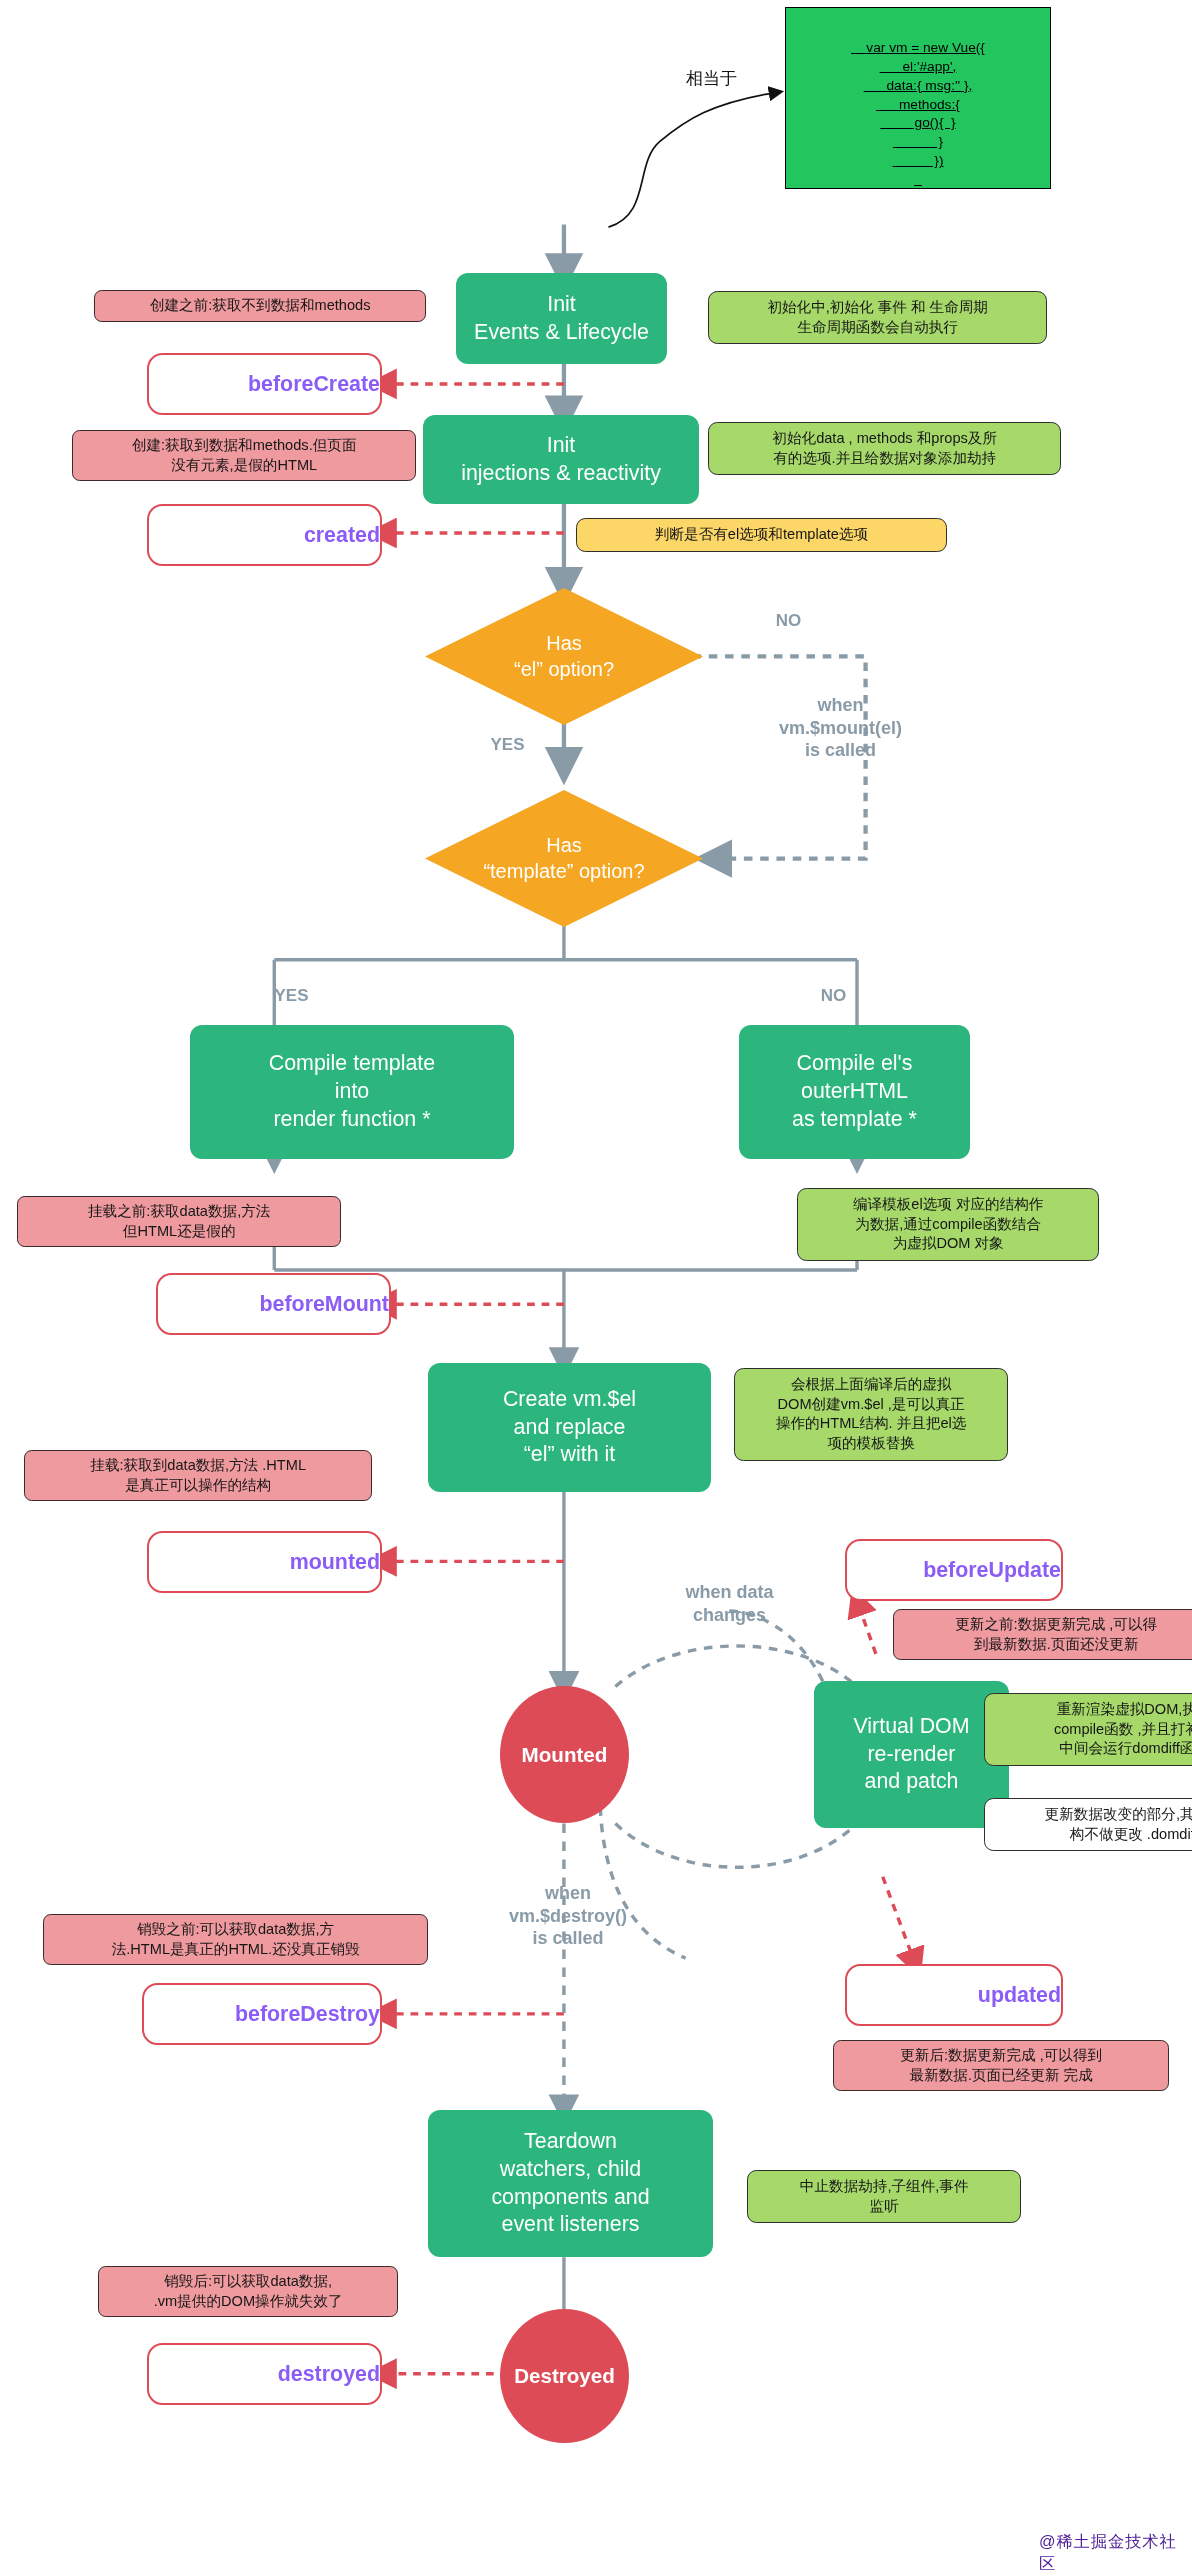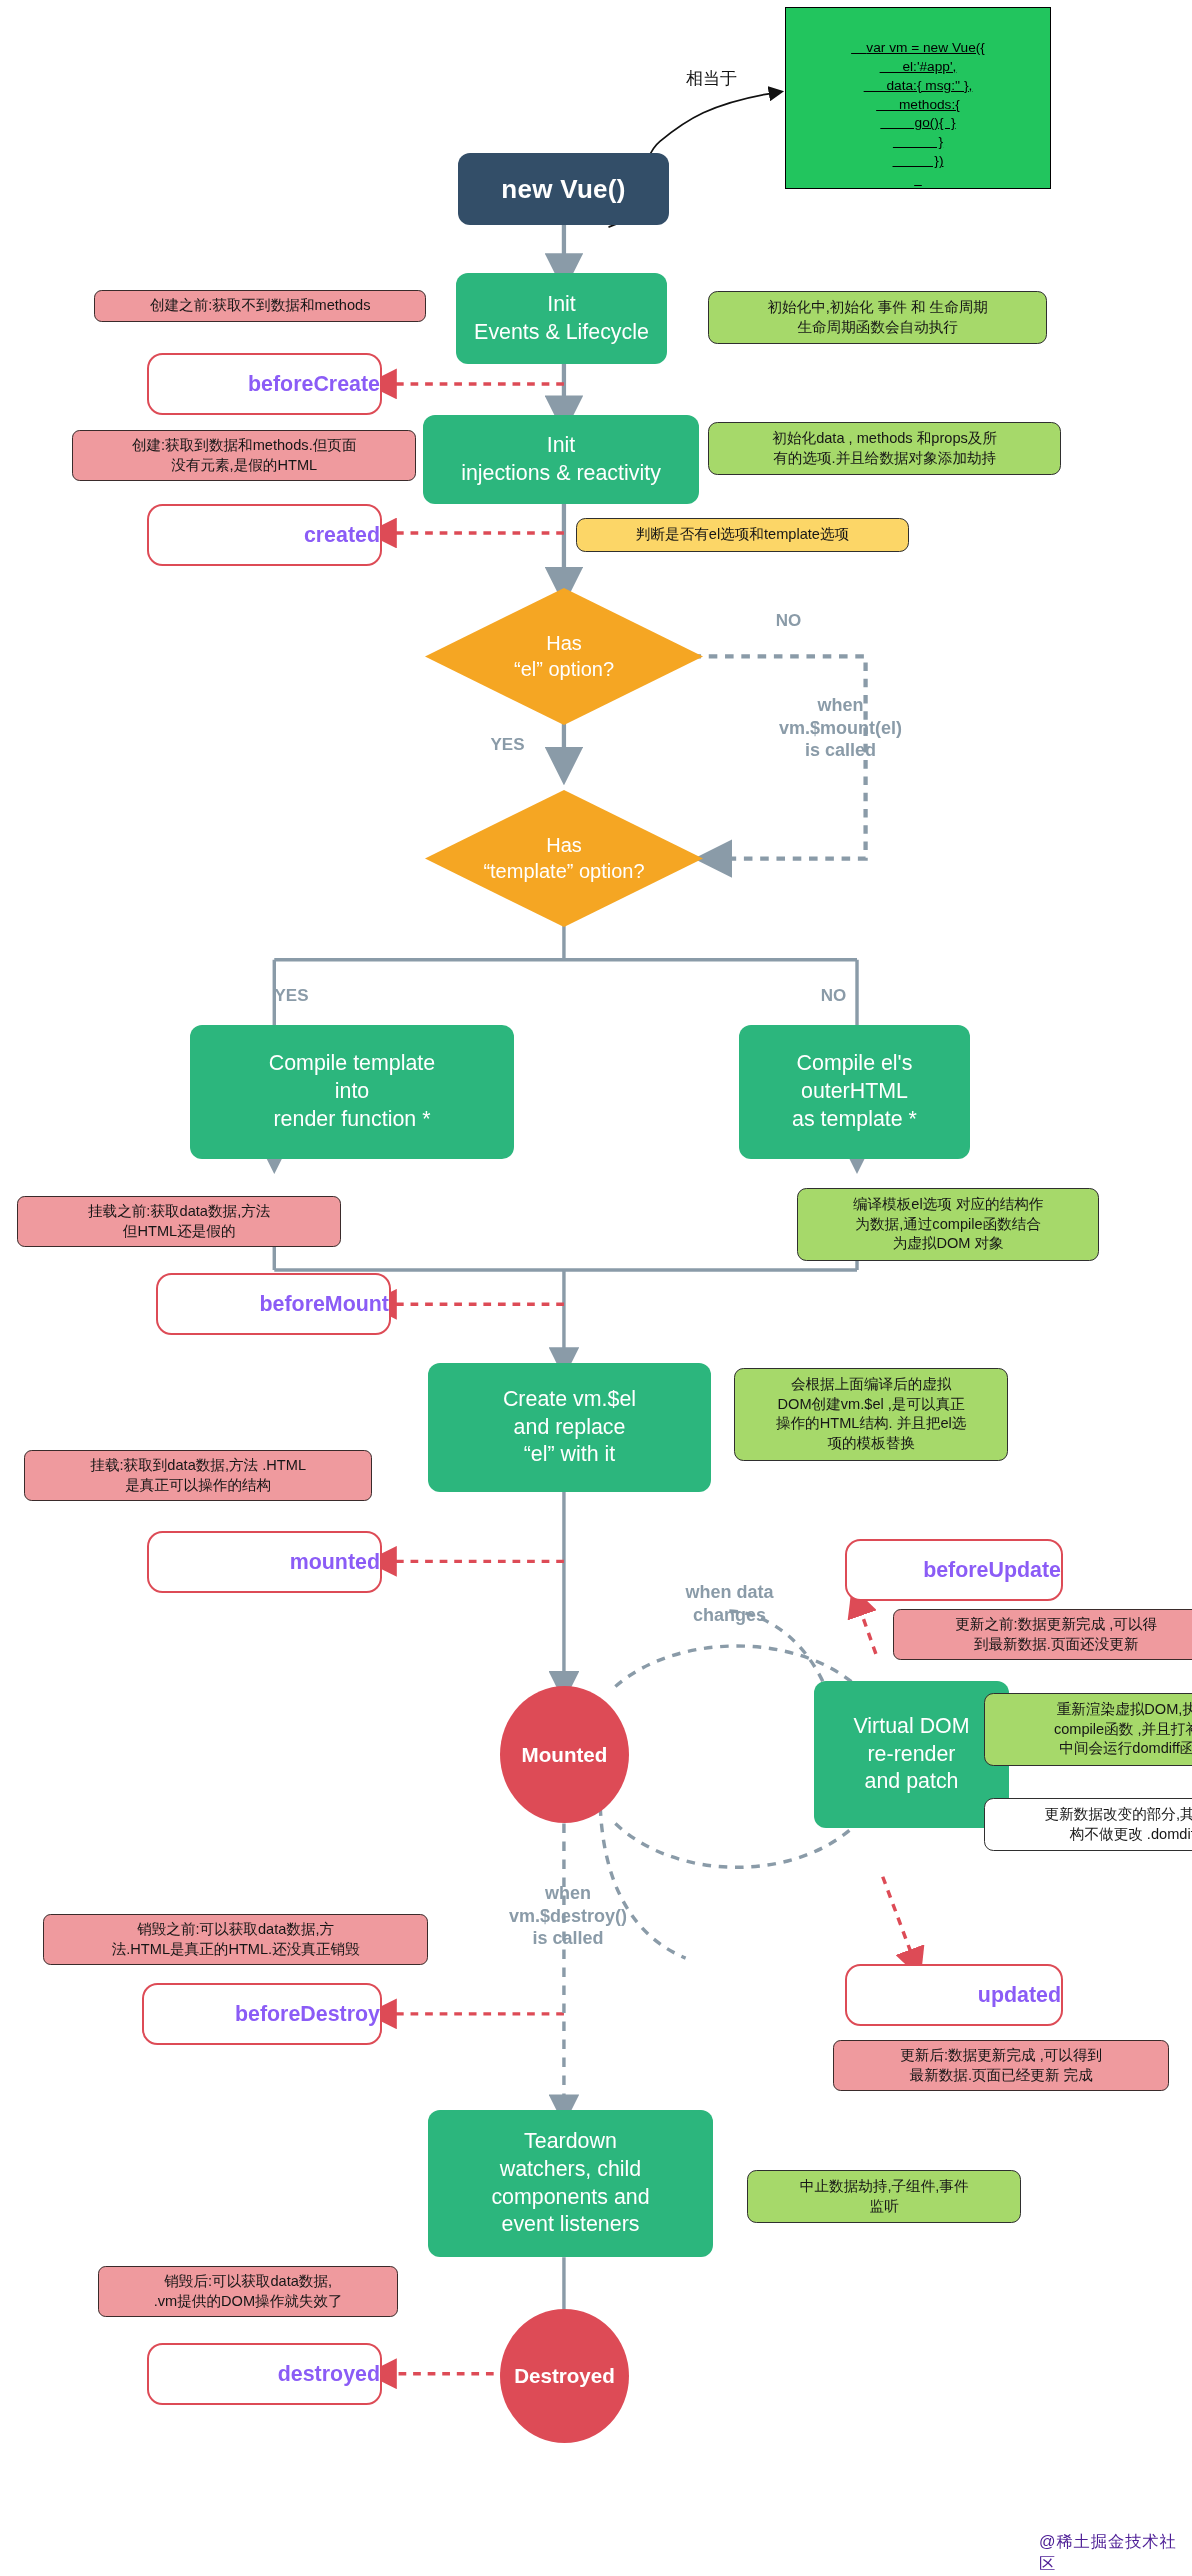--- a/index.html
+++ b/index.html
@@ -51,21 +51,21 @@
   
   .note-red{background:#ef9a9e;border:1.3px solid #3a2b2b;border-radius:7.7px;
             color:#161616;font-size:14.6px;line-height:1.33;padding:5.1px 7.7px;
             text-align:center;}
   
   .note-green{background:#a6d96a;border:1.3px solid #2f2f2f;border-radius:9.4px;
               color:#161616;font-size:14.6px;line-height:1.35;padding:6px 7.7px;
               text-align:center;}
   
   .note-yellow{background:#fcd667;border:1.3px solid #2f2f2f;border-radius:9.4px;
-               color:#161616;font-size:14.6px;line-height:1.35;padding:6px 2px;
+               color:#161616;font-size:14.6px;line-height:1.35;padding:6px 21px;
                text-align:center;}
   
   .note-white{background:#ffffff;border:1.3px solid #2f2f2f;border-radius:9.4px;
               color:#161616;font-size:14.6px;line-height:1.35;padding:6px 7.7px;
               text-align:center;}
 
   
   .elabel{position:absolute;color:#8a9ba8;font-weight:bold;font-size:17px;
           line-height:1.25;text-align:center;}
   .elabel.big{font-size:18px;}
@@ -147,23 +147,20 @@
       el:'#app',
       data:{ msg:'' },
       methods:{
          go(){  }
             }
            })</span>
   </div>
 
   <div class="hand" style="left:686px;top:67px;">相当于</div>
 
-  <div class="node vuebox" style="left:458px;top:153px;width:211px;height:72px;">
-    <span>new Vue()</span>
-  </div>
 
   <div class="node green" style="left:456px;top:273px;width:211px;height:91px;white-space:pre-line;">
     <span>Init
 Events &amp; Lifecycle</span>
   </div>
 
   <div class="node green" style="left:423px;top:415px;width:276px;height:89px;white-space:pre-line;">
     <span>Init
 injections &amp; reactivity</span>
   </div>

